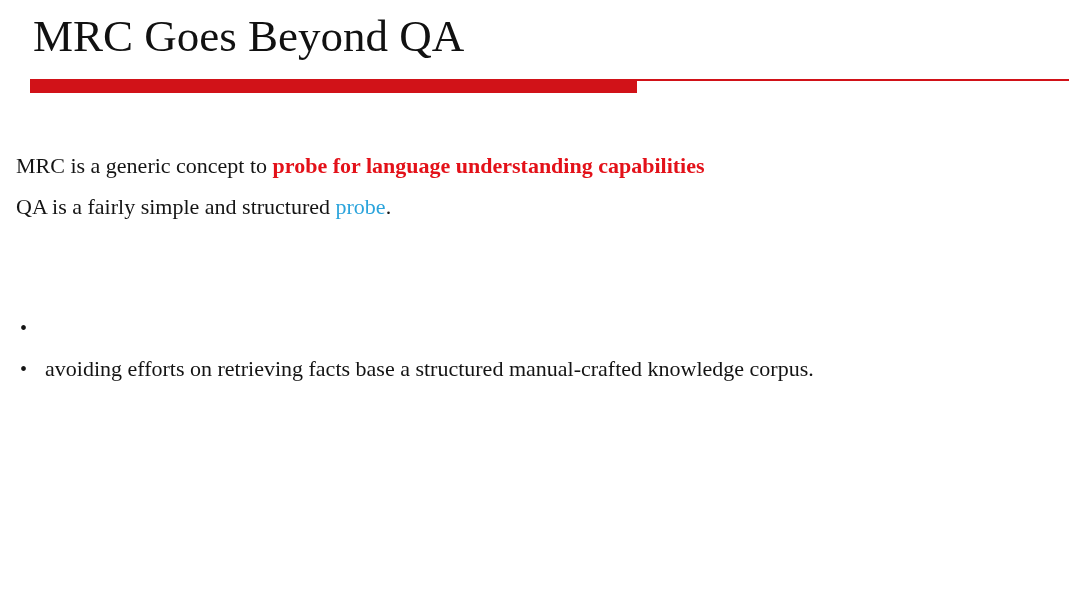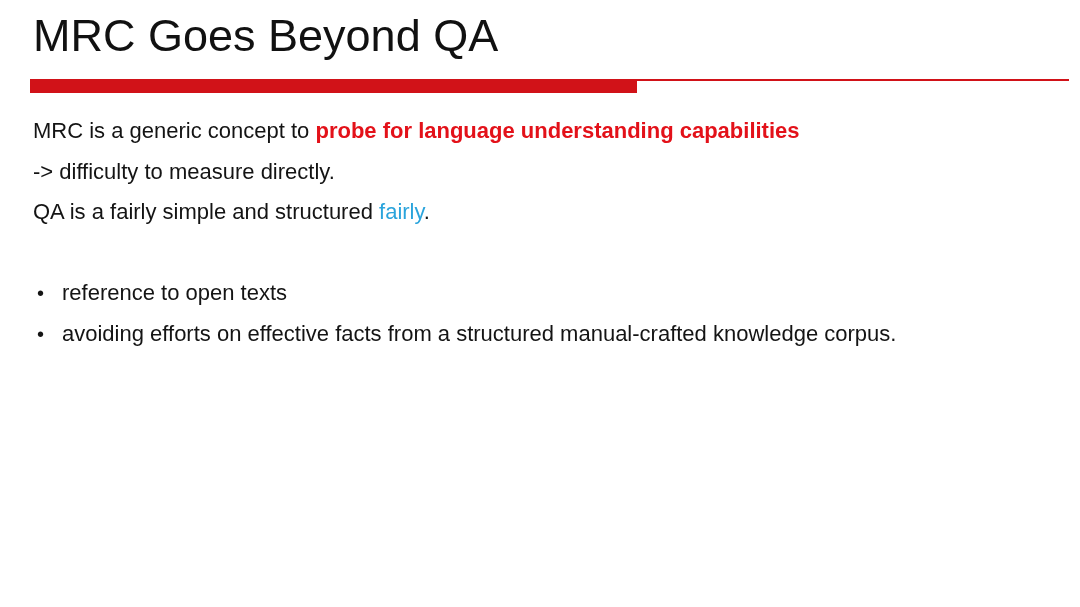--- a/index.html
+++ b/index.html
@@ -6,21 +6,21 @@
     margin: 0;
     padding: 0;
     background: #ffffff;
   }
   .slide {
     position: relative;
     width: 1080px;
     height: 540px;
     background: #ffffff;
     overflow: hidden;
-    font-family: Liberation Sans, sans-serif;
+    font-family: Liberation Serif, serif;
     color: var(--text-black, #141414);
   }
   .title {
     position: absolute;
     left: 33px;
     top: 10px;
     margin: 0;
     font-size: 45px;
     font-weight: normal;
     line-height: 52px;
@@ -38,24 +38,25 @@
   .rule-thin {
     position: absolute;
     left: 637px;
     top: 79px;
     width: 432px;
     height: 2px;
     background: var(--accent-red, #d11218);
   }
   .body-block {
     position: absolute;
-    left: 33px;
+    left: 16px;
     right: 16px;
     font-size: 22px;
     line-height: 40.5px;
+    margin-top: 35px;
   }
   .body-block p {
     margin: 0;
   }
   .p1 { top: 111px; }
   .p2 { top: 273px; }
   .red-highlight {
     color: var(--text-red, #e31119);
     font-weight: bold;
   }
@@ -86,30 +87,28 @@
 
 <div class="slide">
 
   <h1 class="title">MRC Goes Beyond QA</h1>
 
   <div class="rule-thick"></div>
   <div class="rule-thin"></div>
 
   <div class="body-block p1">
     <p><span>MRC is a generic concept to </span><span class="red-highlight">probe for language understanding capabilities</span></p>
-    <p>-&gt; difficulty to measure directly.</p>
-    <p><span>QA is a fairly simple and structured </span><span class="blue-highlight">fairly</span><span>.</span></p>
+    <p><span>QA is a fairly simple and structured </span><span class="blue-highlight">probe</span><span>.</span></p>
   </div>
 
   <div class="body-block p2">
     <p class="bullet-item">
       <span class="bullet-dot">•</span>
-      <span>reference to open texts</span>
     </p>
     <p class="bullet-item">
       <span class="bullet-dot">•</span>
-      <span>avoiding efforts on effective facts from a structured manual-crafted knowledge corpus.</span>
+      <span>avoiding efforts on retrieving facts base a structured manual-crafted knowledge corpus.</span>
     </p>
   </div>
 
   <div class="page-number">Page 9</div>
 
 </div>
 
 </body></html>

